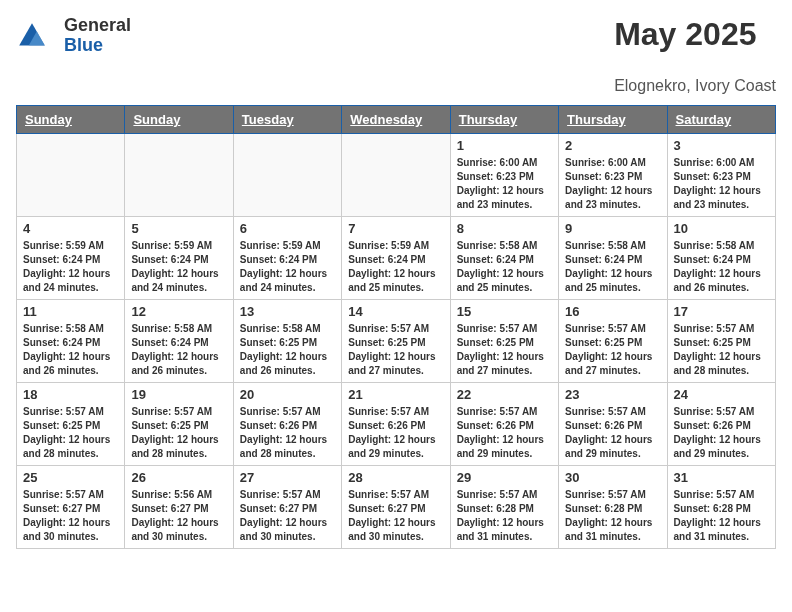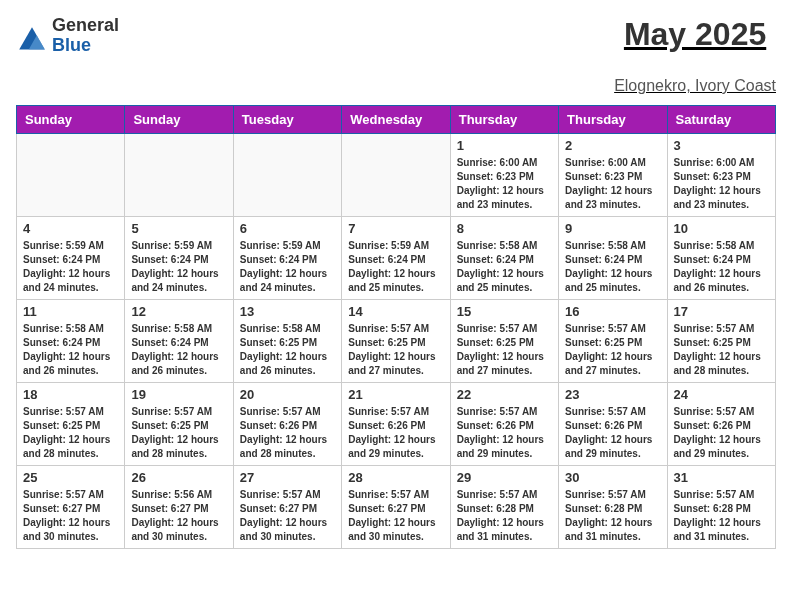--- a/index.html
+++ b/index.html
@@ -11,21 +11,22 @@
       padding: 16px;
     }
     .header {
       display: flex;
       justify-content: space-between;
       align-items: flex-start;
       margin-bottom: 10px;
     }
     .logo {
       display: flex;
-      align-items: flex-end;
+      align-items: center;
+      gap: 12px;
     }
     .logo-text {
       display: flex;
       flex-direction: column;
       line-height: 1.1;
     }
     .logo-general {
       font-size: 18px;
       font-weight: bold;
       color: #333;
@@ -34,46 +35,46 @@
       font-size: 18px;
       font-weight: bold;
       color: #1a5fa8;
     }
     .logo-icon {
       width: 32px;
       height: 32px;
       margin-right: 4px;
     }
     .title-block {
-      text-align: center;
-      text-decoration: underline;
+      text-align: left;
     }
     .month-title {
       font-size: 32px;
       font-weight: bold;
       color: #333;
     }
     .location-title {
       font-size: 16px;
       color: #555;
       margin-top: 24px;
     }
     .calendar {
       width: 100%;
       border-collapse: collapse;
       border: 1px solid #ccc;
     }
     .calendar th {
-      background-color: #a21caf;
+      background-color: #737373;
       color: #fff;
       font-size: 13px;
       font-weight: bold;
       text-align: left;
       padding: 6px 8px;
       border: 1px solid #1a5fa8;
+      text-decoration: underline;
     }
     .calendar td {
       border: 1px solid #ccc;
       vertical-align: top;
       padding: 4px 6px;
       width: calc(100% / 7);
       min-height: 80px;
       font-size: 11px;
       color: #333;
       background: #fff;

